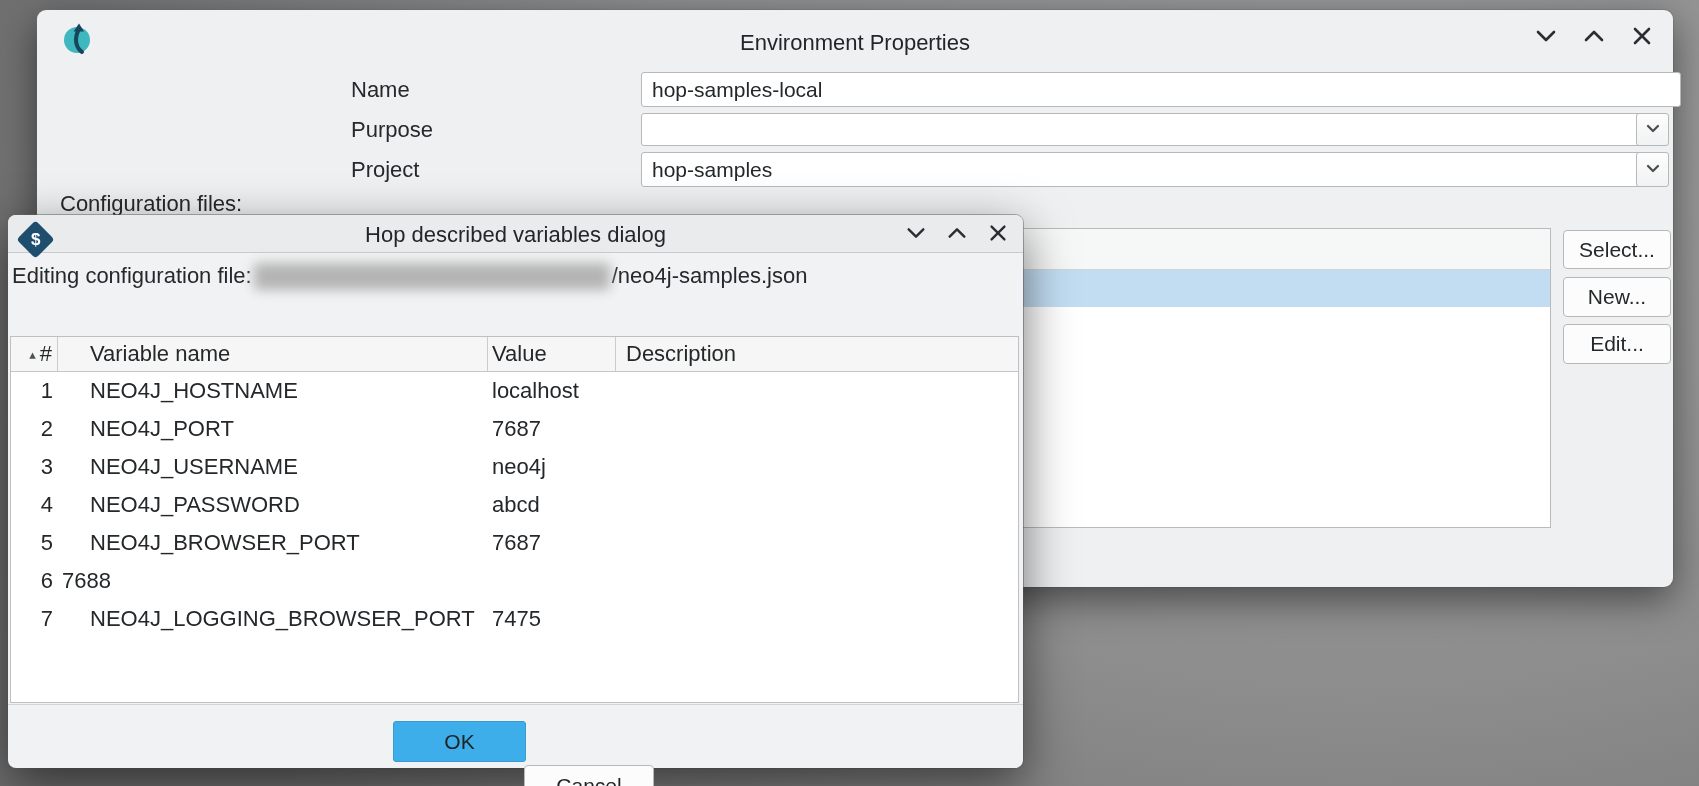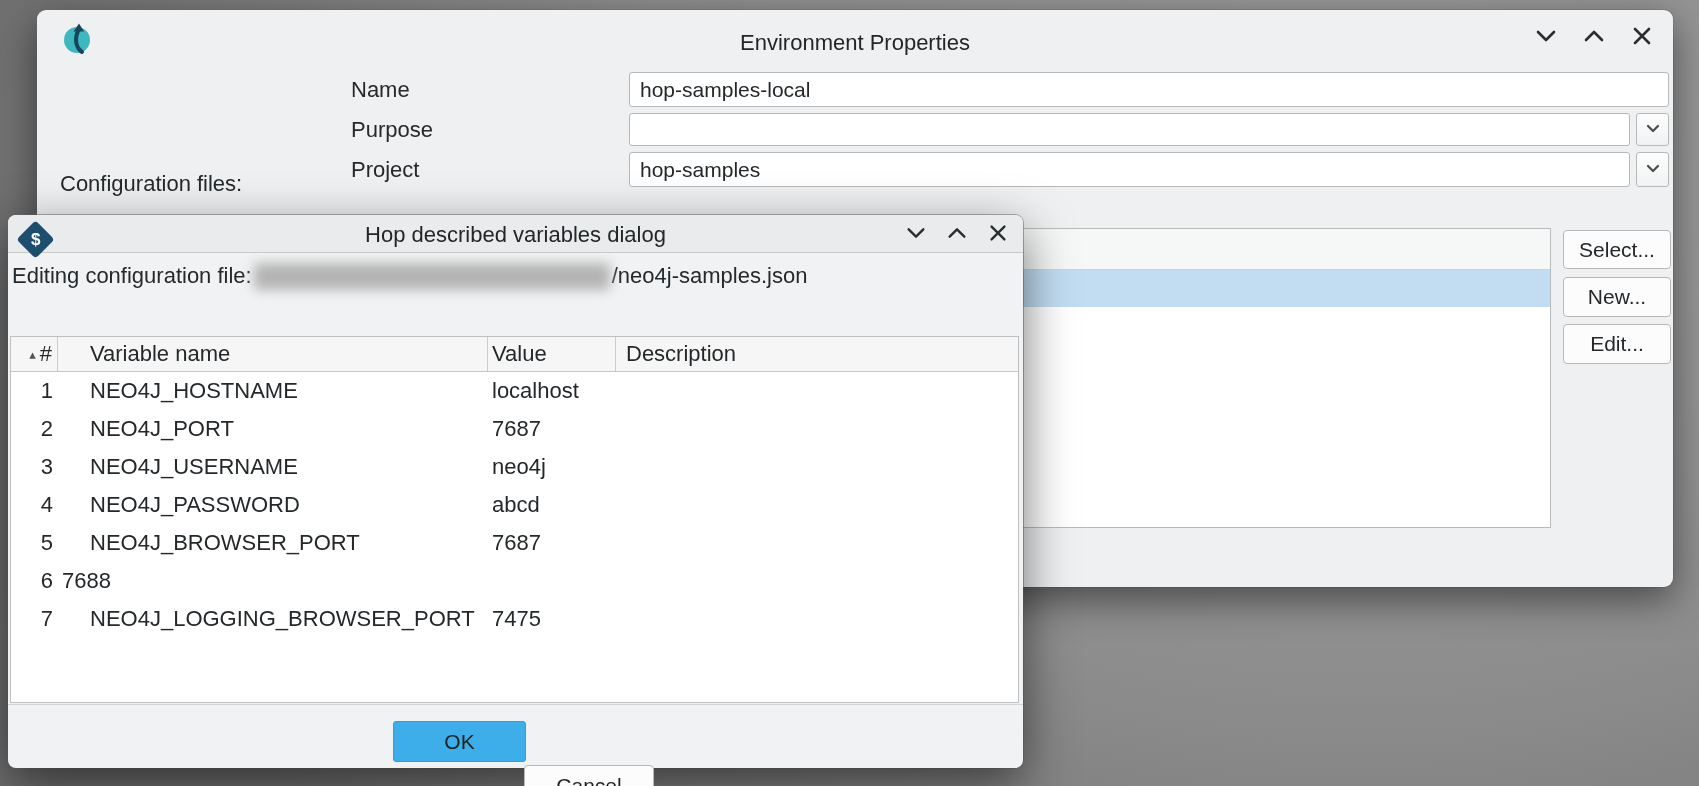--- a/index.html
+++ b/index.html
@@ -19,25 +19,25 @@
   .win-title{position:absolute;left:0;right:0;top:20px;text-align:center;
        font-size:22px;font-weight:400;color:#232629;}
   .controls{position:absolute;display:flex;align-items:center;}
   .env .controls{right:18px;top:14px;gap:22px;}
   .ctrl-btn{width:26px;height:26px;border:none;background:transparent;cursor:pointer;
        display:flex;align-items:center;justify-content:center;padding:0;}
   .ctrl-btn svg{stroke:#2b2e30;stroke-width:2.6;fill:none;stroke-linecap:round;stroke-linejoin:round;}
   .field-label{position:absolute;left:314px;width:250px;height:35px;line-height:35px;
        text-align:left;font-size:22px;color:#26292b;}
   .text-input{position:absolute;height:35px;border:1px solid var(--border);border-radius:3px;
-       background:#fff;font-size:21px;color:#24282a;padding:0 10px;outline:none;}
+       background:#fff;font-size:21px;color:#24282a;padding:0 10px;outline:none;margin-left:12px;}
   .combo-btn{position:absolute;width:33px;border:1px solid var(--border);border-radius:3px;
        background:linear-gradient(#fdfdfd,#f1f2f3);display:flex;align-items:center;justify-content:center;cursor:pointer;}
   .combo-btn svg{stroke:#4a4d4f;stroke-width:2.2;fill:none;stroke-linecap:round;stroke-linejoin:round;}
-  .conf-label{position:absolute;left:23px;top:161px;font-size:22px;color:#26292b;}
+  .conf-label{position:absolute;left:23px;top:181px;font-size:22px;color:#26292b;}
   .file-list{position:absolute;left:20px;top:218px;width:1494px;height:300px;
        background:#fff;border:1px solid #b9babb;}
   .file-list .list-header{height:41px;background:#f6f7f7;border-bottom:1px solid #d2d3d3;}
   .file-list .sel-row{height:37px;background:var(--selection);}
   .side-btn{position:absolute;left:1526px;width:108px;height:40px;
        background:#fcfcfc;border:1px solid var(--border);border-radius:4px;
        font-size:21px;color:#24282a;cursor:pointer;}
   
   .vars{left:8px;top:215px;width:1015px;height:553px;border-radius:8px;
         background:#f1f2f3;

